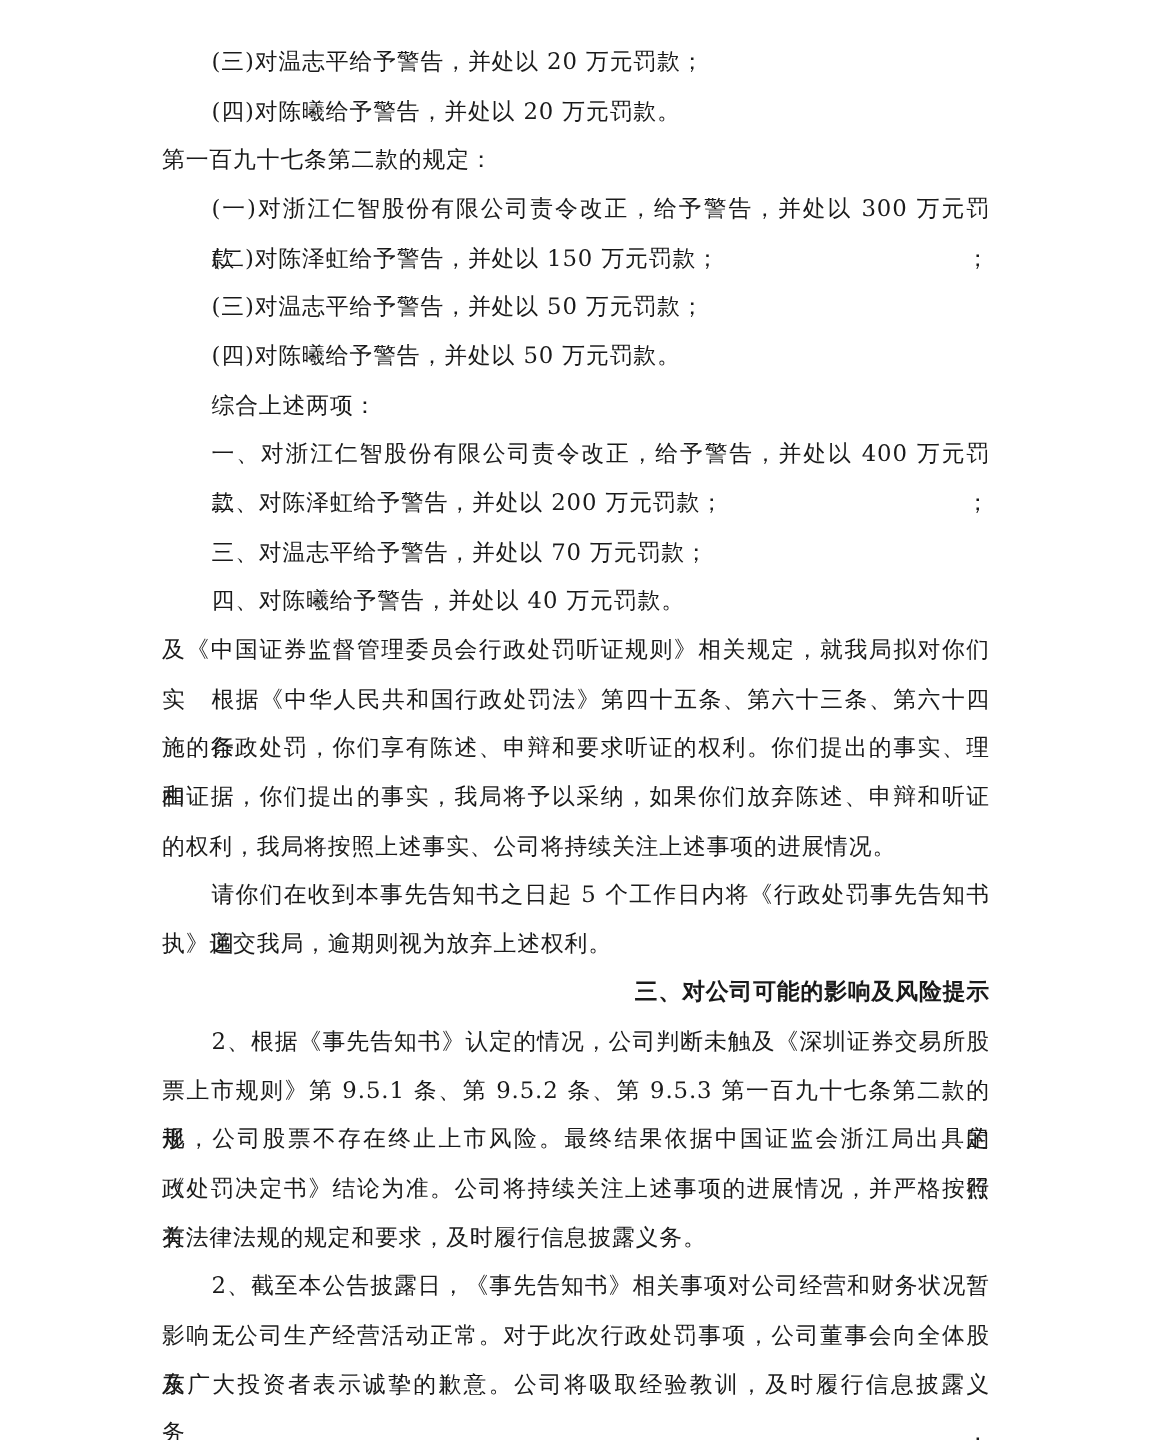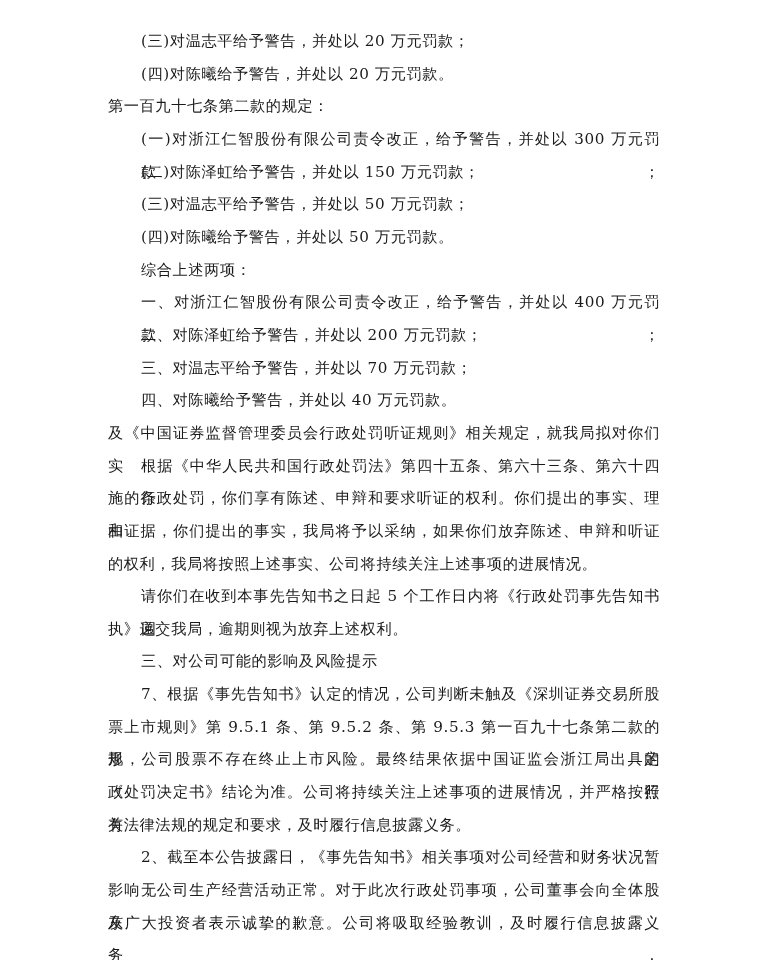--- a/index.html
+++ b/index.html
@@ -5,21 +5,21 @@
     html, body { margin: 0; padding: 0; background: #ffffff; }
     body { width: 774px; height: 960px; overflow: hidden; position: relative; }
     .page {
       position: absolute; left: 108px; top: 25px; width: 552px;
       font-family: "DejaVu Serif", "Liberation Serif", serif;
       font-size: 15.2px; color: #1a1a1a; line-height: 32.67px;
       letter-spacing: 0.6px;
     }
     .line { white-space: nowrap; height: 32.67px; }
     .indent { padding-left: 33px; }
-    .bold { font-weight: normal; font-family: "DejaVu Sans", "Liberation Sans", sans-serif; }
+    .bold { font-weight: bold; font-family: "DejaVu Sans", "Liberation Sans", sans-serif; text-align: right; }
     .justify { text-align: justify; text-align-last: justify; white-space: normal; }
   </style>
 </head>
 <body>
 
 <div class="page">
   <div class="line indent">(三)对温志平给予警告，并处以 20 万元罚款；</div>
   <div class="line indent">(四)对陈曦给予警告，并处以 20 万元罚款。</div>
   <div class="line">第一百九十七条第二款的规定：</div>
   <div class="line indent justify">(一)对浙江仁智股份有限公司责令改正，给予警告，并处以 300 万元罚款；</div>
@@ -32,21 +32,21 @@
   <div class="line indent">三、对温志平给予警告，并处以 70 万元罚款；</div>
   <div class="line indent">四、对陈曦给予警告，并处以 40 万元罚款。</div>
   <div class="line justify">及《中国证券监督管理委员会行政处罚听证规则》相关规定，就我局拟对你们实</div>
   <div class="line indent justify">根据《中华人民共和国行政处罚法》第四十五条、第六十三条、第六十四条</div>
   <div class="line justify">施的行政处罚，你们享有陈述、申辩和要求听证的权利。你们提出的事实、理由</div>
   <div class="line justify">和证据，你们提出的事实，我局将予以采纳，如果你们放弃陈述、申辩和听证</div>
   <div class="line">的权利，我局将按照上述事实、公司将持续关注上述事项的进展情况。</div>
   <div class="line indent justify">请你们在收到本事先告知书之日起 5 个工作日内将《行政处罚事先告知书回</div>
   <div class="line">执》递交我局，逾期则视为放弃上述权利。</div>
   <div class="line indent bold">三、对公司可能的影响及风险提示</div>
-  <div class="line indent justify">7、根据《事先告知书》认定的情况，公司判断未触及《深圳证券交易所股</div>
+  <div class="line indent justify">2、根据《事先告知书》认定的情况，公司判断未触及《深圳证券交易所股</div>
   <div class="line justify">票上市规则》第 9.5.1 条、第 9.5.2 条、第 9.5.3 第一百九十七条第二款的规定</div>
   <div class="line justify">形，公司股票不存在终止上市风险。最终结果依据中国证监会浙江局出具的《行</div>
   <div class="line justify">政处罚决定书》结论为准。公司将持续关注上述事项的进展情况，并严格按照有</div>
   <div class="line">关法律法规的规定和要求，及时履行信息披露义务。</div>
   <div class="line indent justify">2、截至本公告披露日，《事先告知书》相关事项对公司经营和财务状况暂无</div>
   <div class="line justify">影响，公司生产经营活动正常。对于此次行政处罚事项，公司董事会向全体股东</div>
   <div class="line justify">及广大投资者表示诚挚的歉意。公司将吸取经验教训，及时履行信息披露义务，</div>
 </div>
 
 </body></html>

